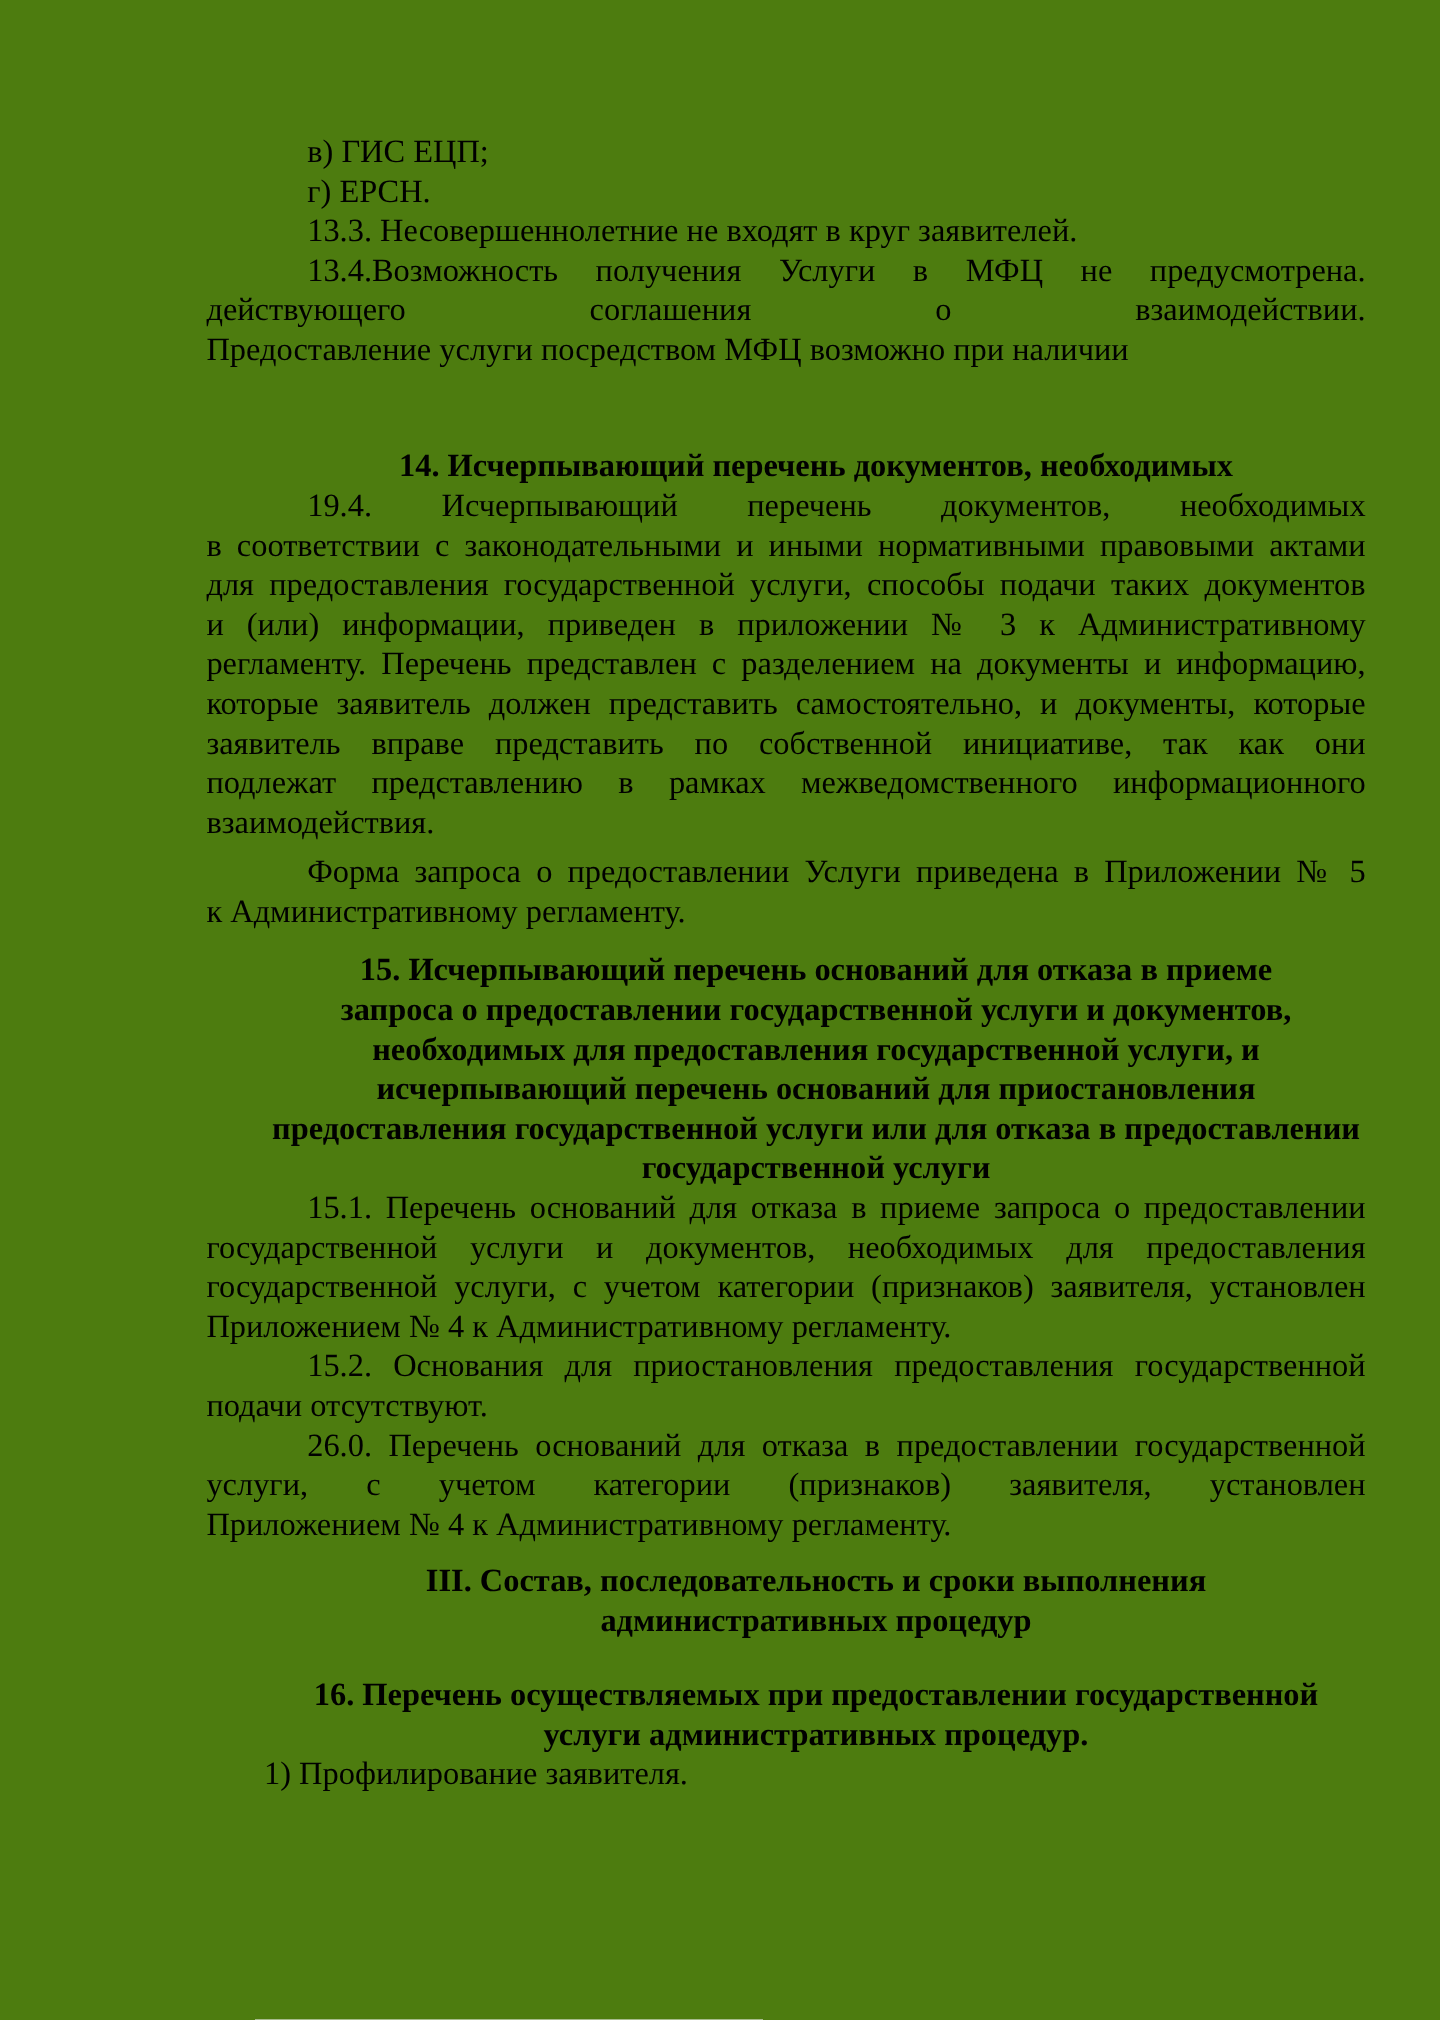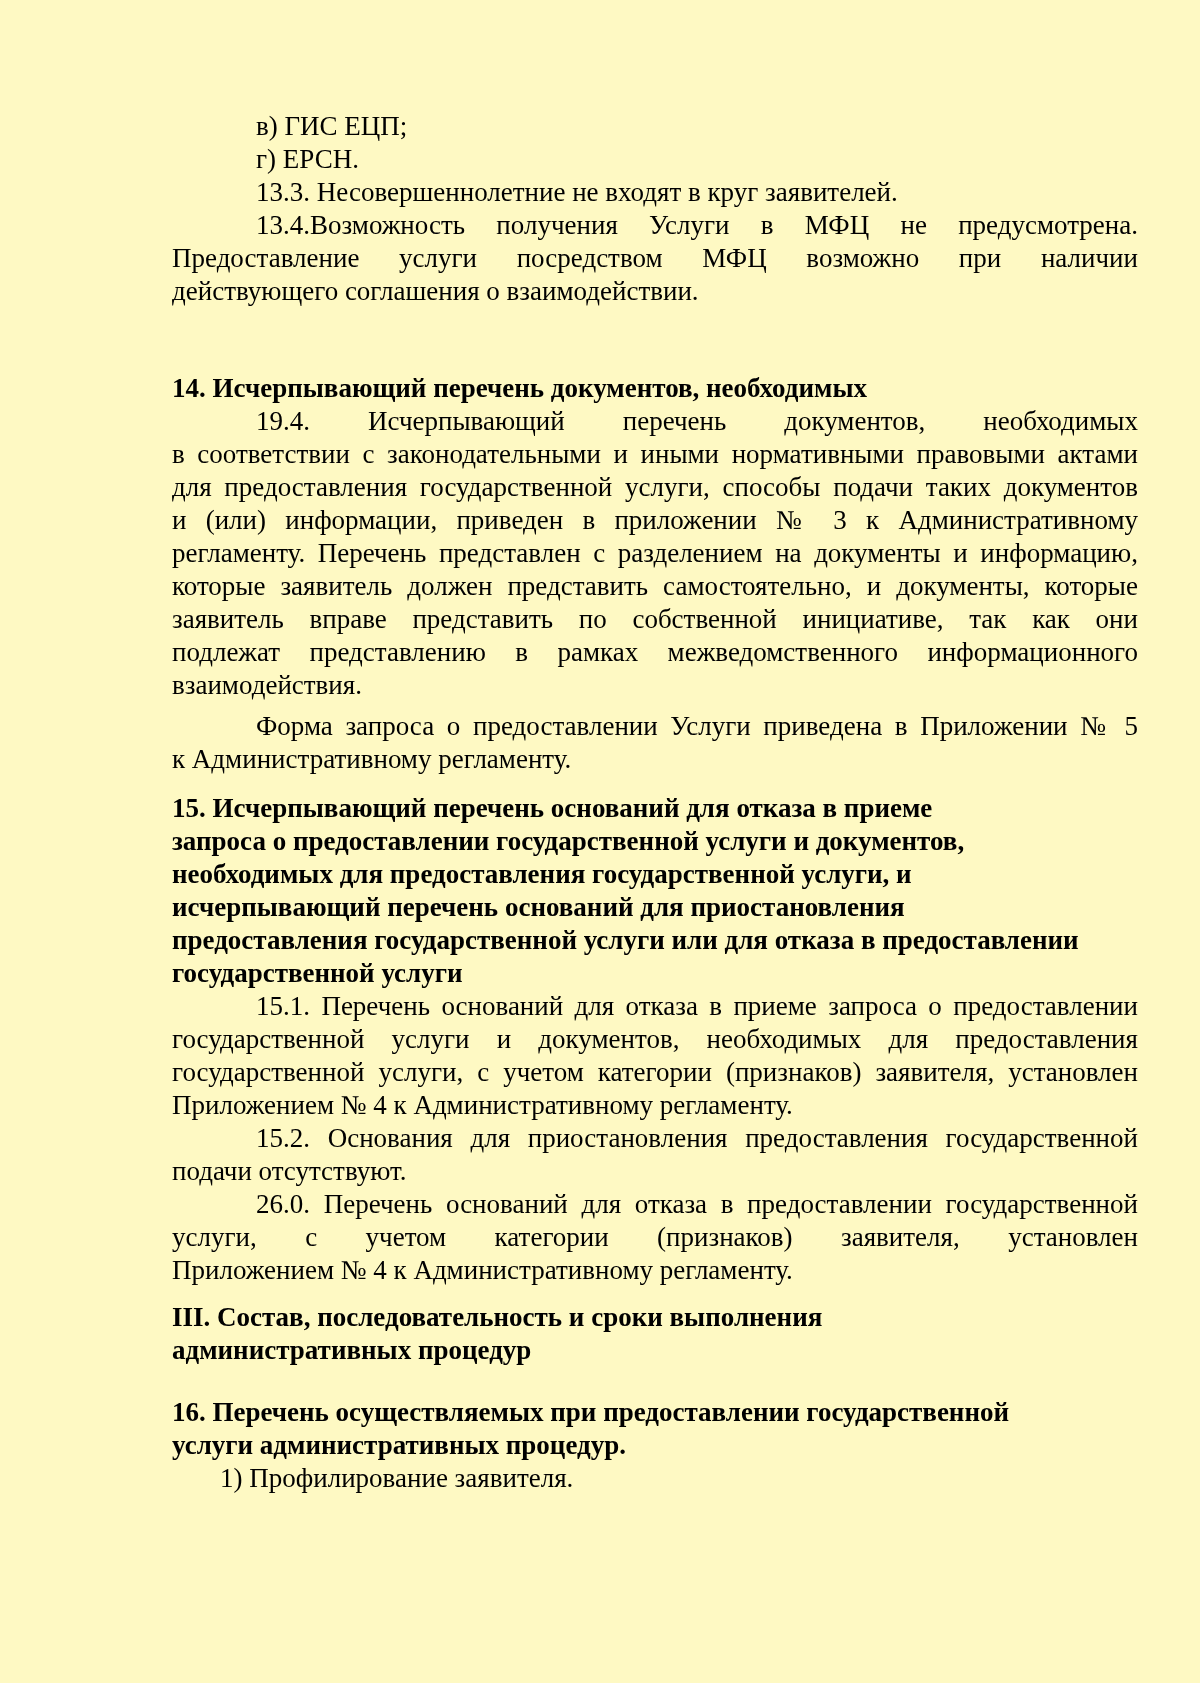--- a/index.html
+++ b/index.html
@@ -1,21 +1,21 @@
 <!DOCTYPE html>
 <html lang="ru"><head>
 <meta charset="utf-8">
 <style>
   html, body { margin: 0; padding: 0; background: #e8e8e8; }
   .page {
     position: relative;
     width: 1200px;
     height: 1683px;
     margin: 0 auto;
-    background: #fef9c3;
+    background: #4d7c0f;
     color: #000000;
     font-family: "Liberation Serif", "DejaVu Serif", serif;
     overflow: hidden;
   }
   .content {
     position: absolute;
     left: 172px;
     top: 110px;
     width: 966px;
     font-size: 27px;
@@ -25,21 +25,21 @@
   
   .paragraph .line {
     text-align: justify;
     text-align-last: justify;
     white-space: normal;
   }
   .paragraph .line:last-child { text-align-last: left; }
   .paragraph.indent .line:first-child { padding-left: 84px; }
   
   .heading { font-weight: bold; margin-right: -50px; }
-  .heading .line { }
+  .heading .line { text-align: center; }
   
   [data-block="h14"]        { margin-top: 64px; }
   [data-block="p-forma"]    { margin-top: 8px;  }
   [data-block="h15"]        { margin-top: 16px; }
   [data-block="h-iii"]      { margin-top: 14px; }
   [data-block="h16"]        { margin-top: 29px; }
   [data-block="p-profiling"] .line:first-child { padding-left: 48px; }
 </style>
 </head>
 <body>
@@ -50,22 +50,22 @@
         <div class="line">в) ГИС ЕЦП;</div>
       </div>
       <div class="block paragraph indent" data-block="p-item-g">
         <div class="line">г) ЕРСН.</div>
       </div>
       <div class="block paragraph indent" data-block="p-13-3">
         <div class="line">13.3. Несовершеннолетние не входят в круг заявителей.</div>
       </div>
       <div class="block paragraph indent" data-block="p-13-4">
         <div class="line">13.4.Возможность получения Услуги в МФЦ не предусмотрена.</div>
+        <div class="line">действующего соглашения о взаимодействии.</div>
         <div class="line">Предоставление услуги посредством МФЦ возможно при наличии</div>
-        <div class="line">действующего соглашения о взаимодействии.</div>
       </div>
       <div class="block heading" data-block="h14">
         <div class="line">14. Исчерпывающий перечень документов, необходимых</div>
       </div>
       <div class="block paragraph indent" data-block="p-14-1">
         <div class="line">19.4. Исчерпывающий перечень документов, необходимых</div>
         <div class="line">в соответствии с законодательными и иными нормативными правовыми актами</div>
         <div class="line">для предоставления государственной услуги, способы подачи таких документов</div>
         <div class="line">и (или) информации, приведен в приложении № 3 к Административному</div>
         <div class="line">регламенту. Перечень представлен с разделением на документы и информацию,</div>

